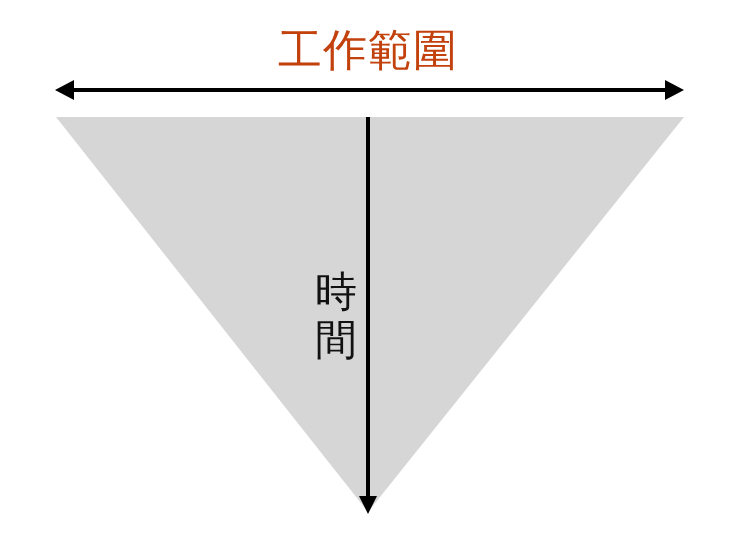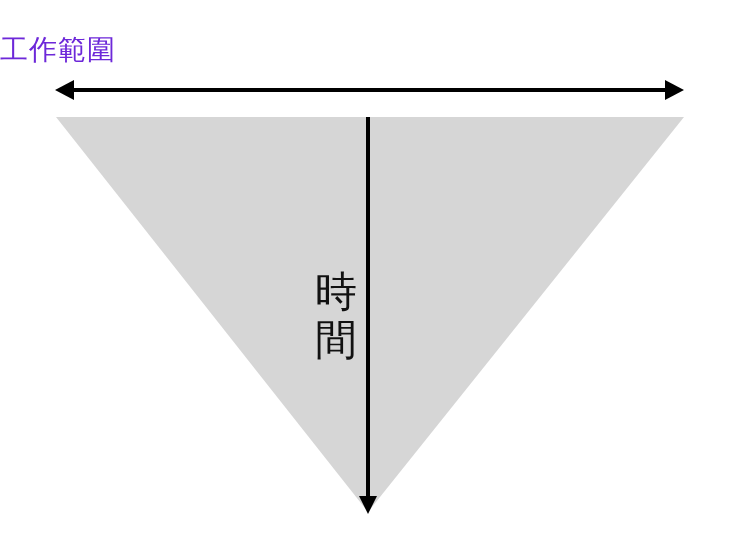--- a/index.html
+++ b/index.html
@@ -19,23 +19,24 @@
       left: 0;
       top: 0;
       width: 740px;
       height: 550px;
     }
     .title {
       position: absolute;
       left: 0;
       top: 22px;
       width: 736px;
-      font-size: 28px;
+      text-align: center;
+      font-size: 44px;
       line-height: 56px;
-      color: #6d28d9;
+      color: #c2410c;
       letter-spacing: 1px;
     }
     .vlabel {
       position: absolute;
       left: 312px;
       top: 268px;
       width: 48px;
       font-size: 42px;
       line-height: 48px;
       color: #111111;

